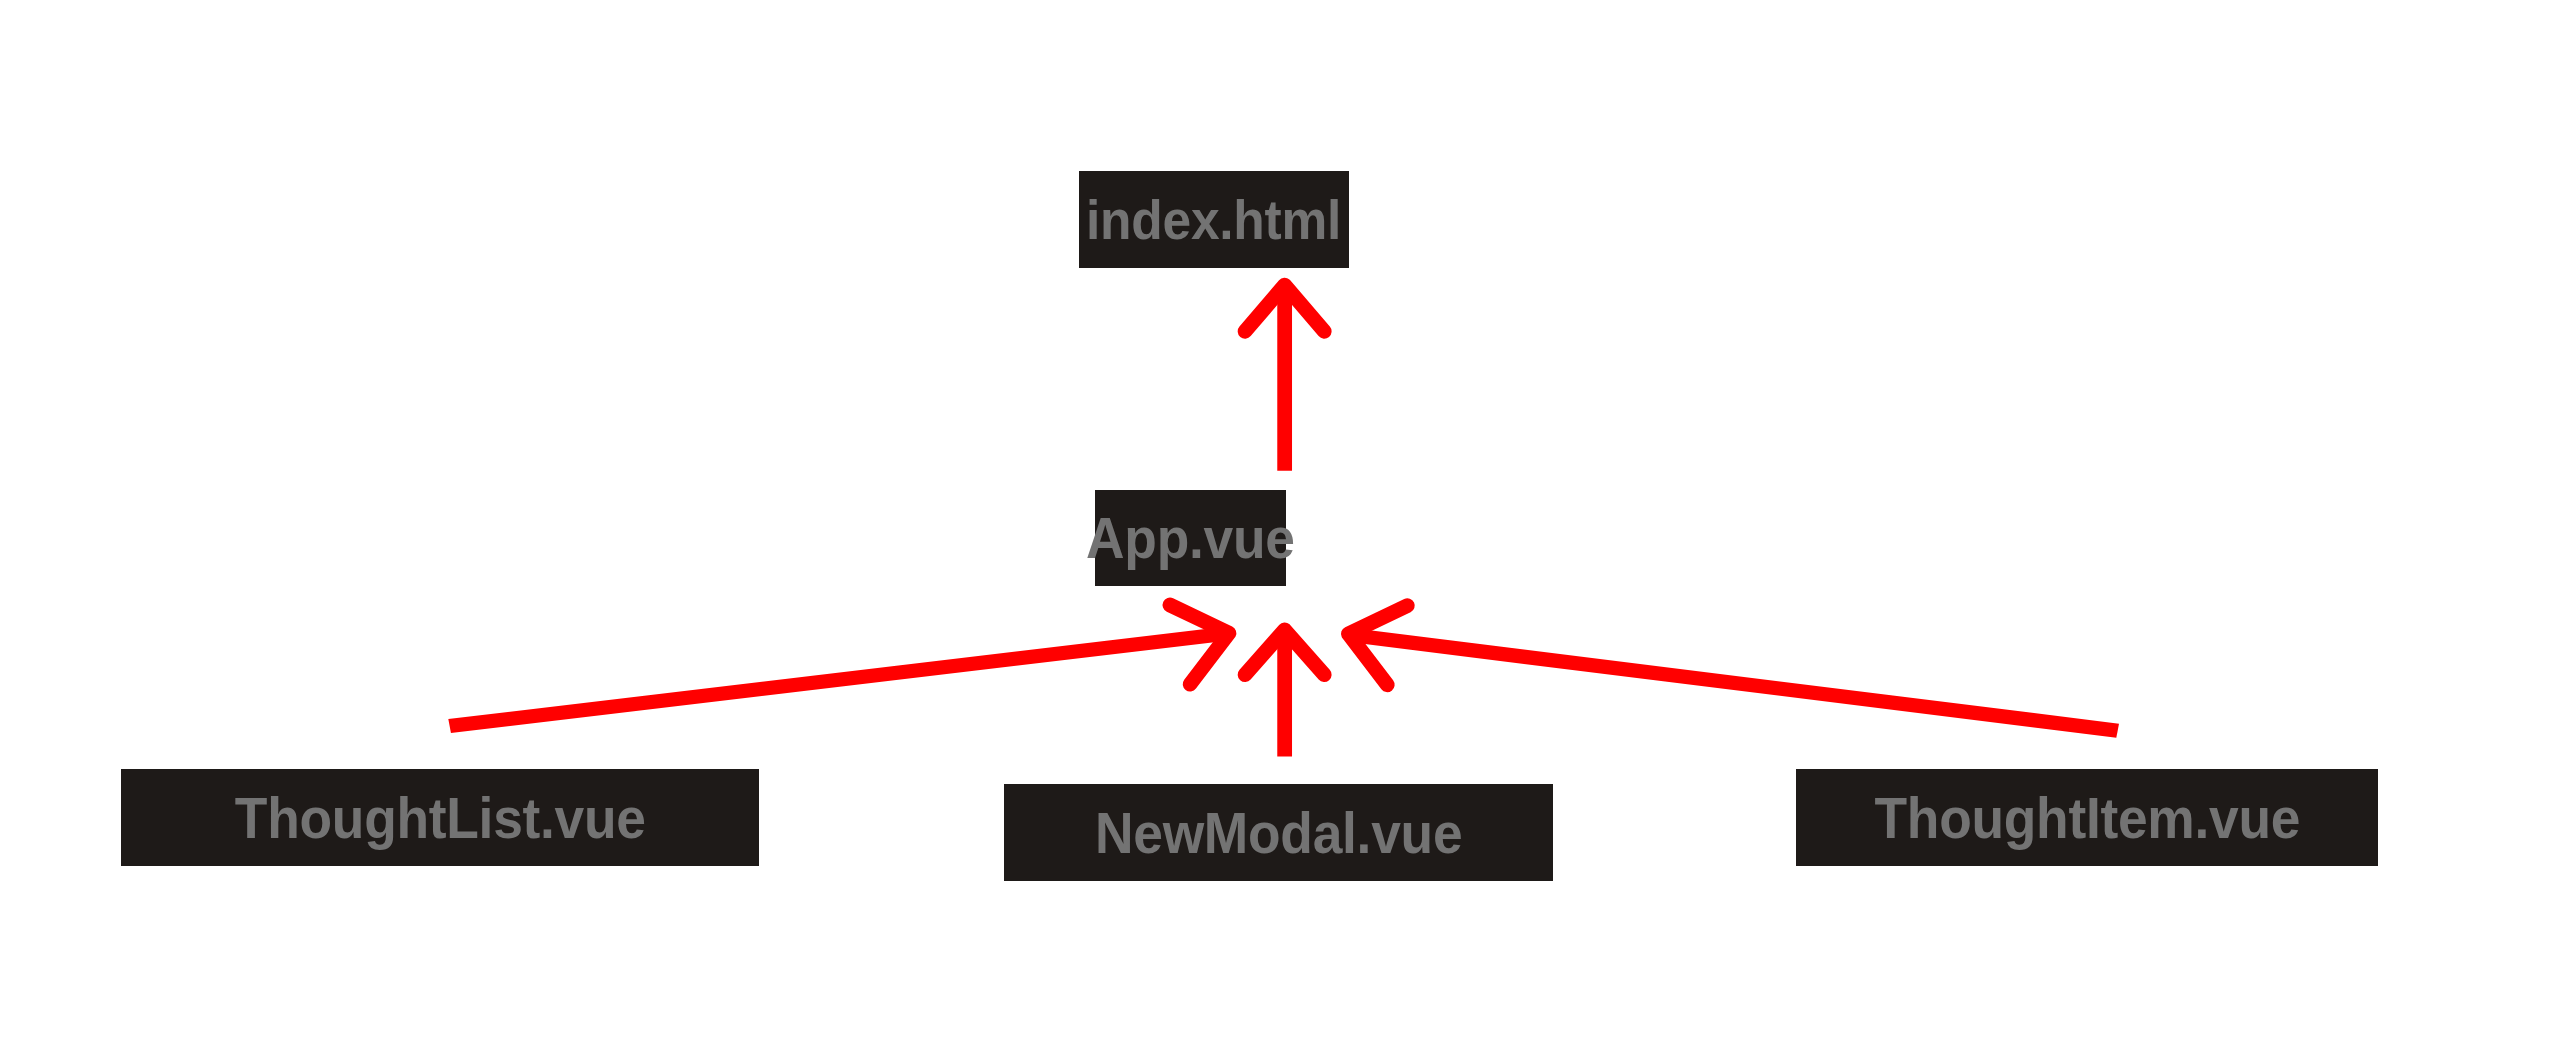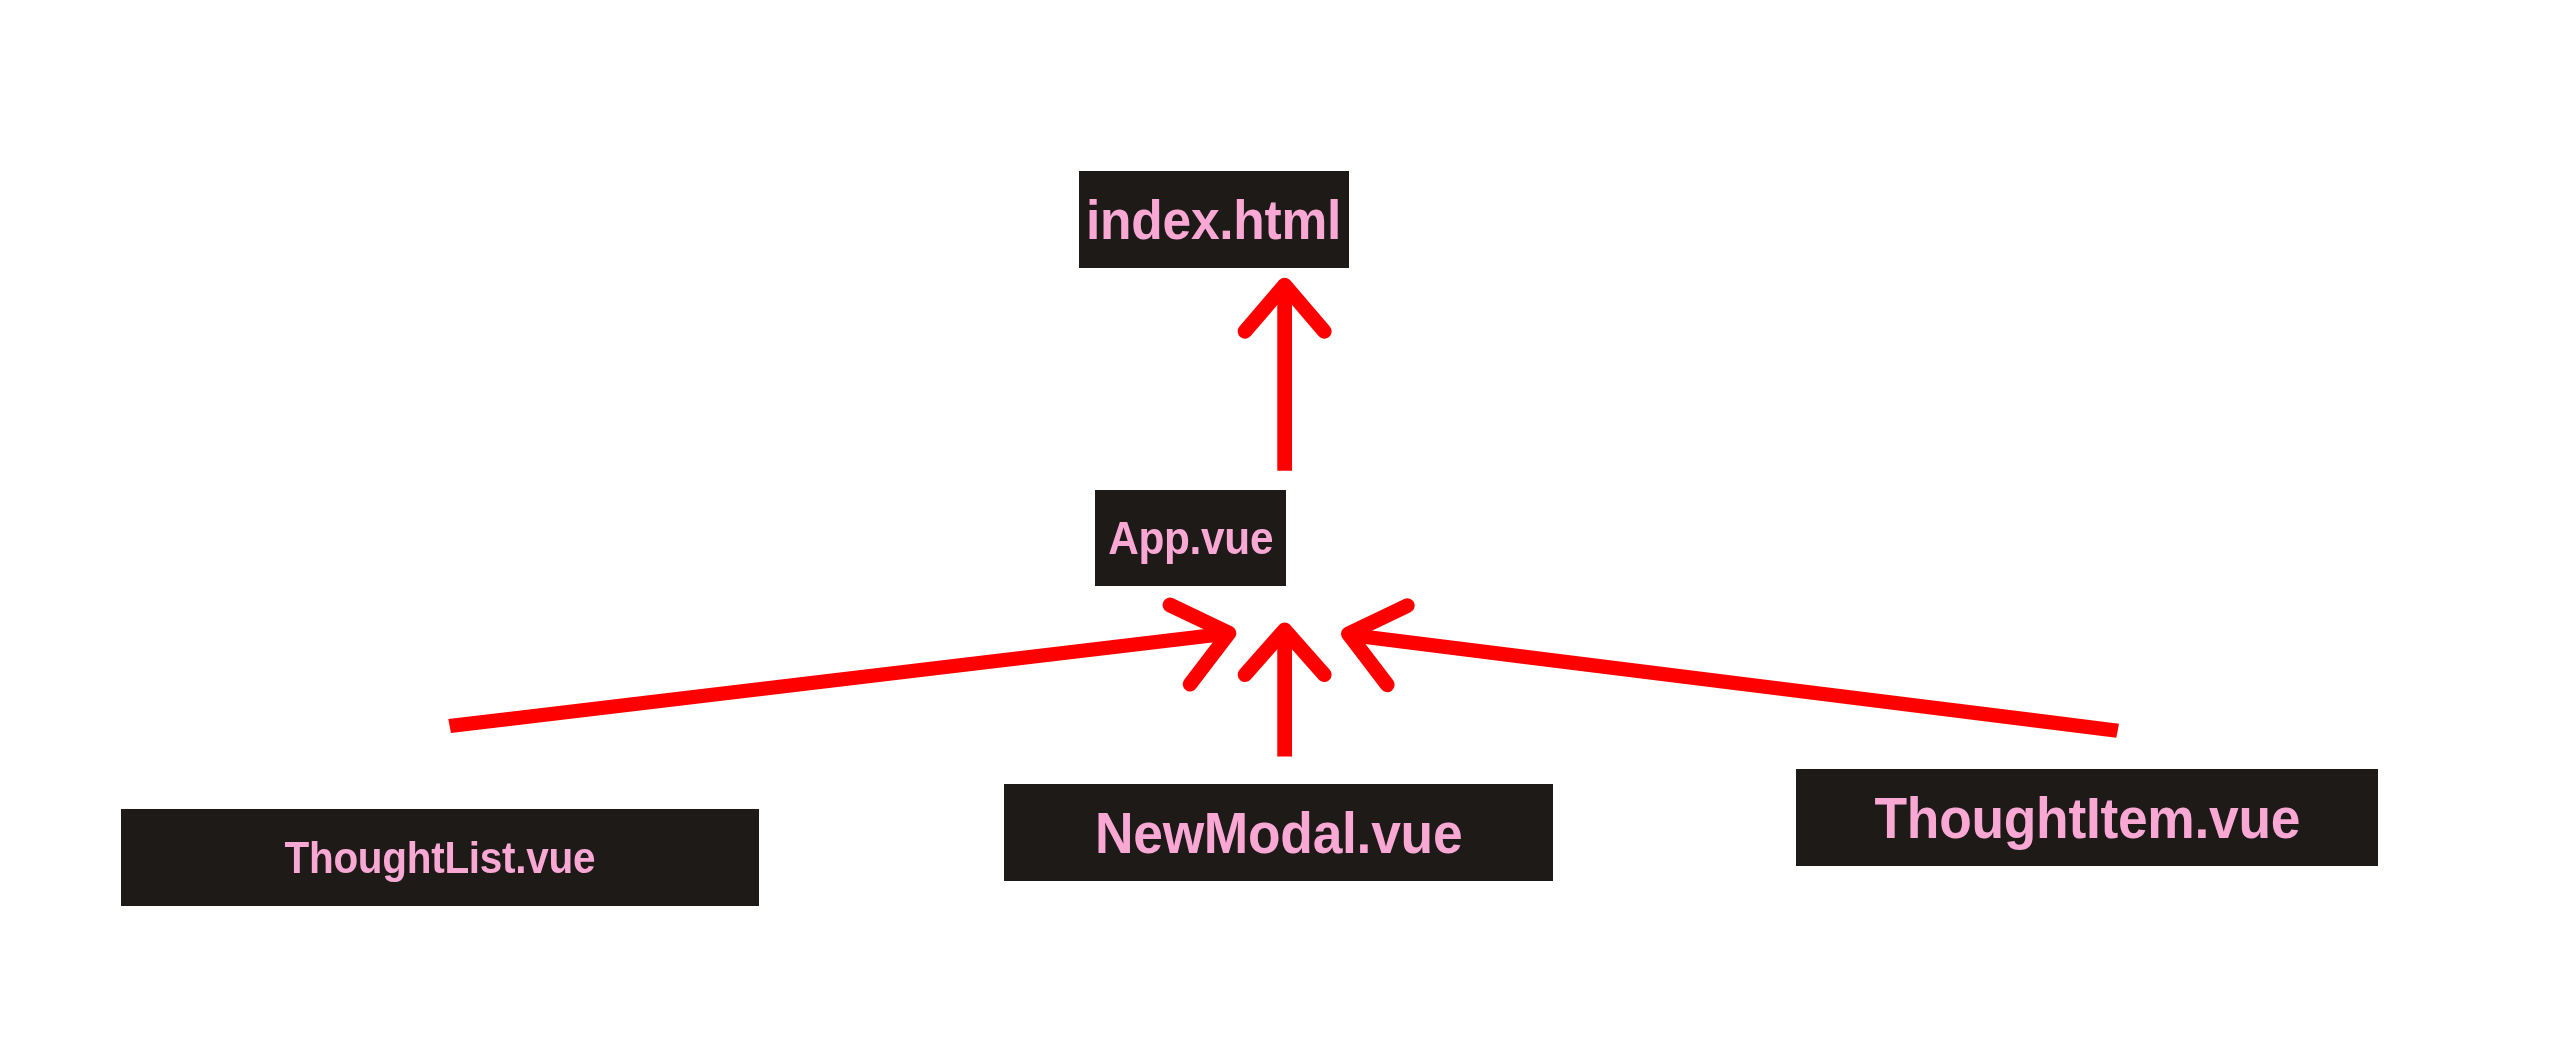--- a/index.html
+++ b/index.html
@@ -21,21 +21,21 @@
     position: absolute;
     left: 0;
     top: 0;
     width: 2576px;
     height: 1053px;
     pointer-events: none;
   }
   .node-box {
     position: absolute;
     background: #1e1a18;
-    color: #f9a8d4;
+    color: #737373;
     display: flex;
     align-items: center;
     justify-content: center;
     box-sizing: border-box;
     font-family: "Liberation Sans", sans-serif;
     font-weight: bold;
     letter-spacing: -0.3px;
     line-height: 1;
     white-space: nowrap;
     -webkit-font-smoothing: antialiased;
@@ -46,26 +46,25 @@
     transform-origin: center center;
   }
 
   
   #node-index-html {
     left: 1079px; top: 171px; width: 270px; height: 97px;
     font-size: 56px;
   }
   #node-app-vue {
     left: 1095px; top: 490px; width: 191px; height: 96px;
-    font-size: 46px;
+    font-size: 58px;
   }
   #node-thoughtlist-vue {
     left: 121px; top: 769px; width: 638px; height: 97px;
-    font-size: 44px;
-    margin-top: 40px;
+    font-size: 58px;
   }
   #node-newmodal-vue {
     left: 1004px; top: 784px; width: 549px; height: 97px;
     font-size: 58px;
   }
   #node-thoughtitem-vue {
     left: 1796px; top: 769px; width: 582px; height: 97px;
     font-size: 58px;
   }
 </style>

